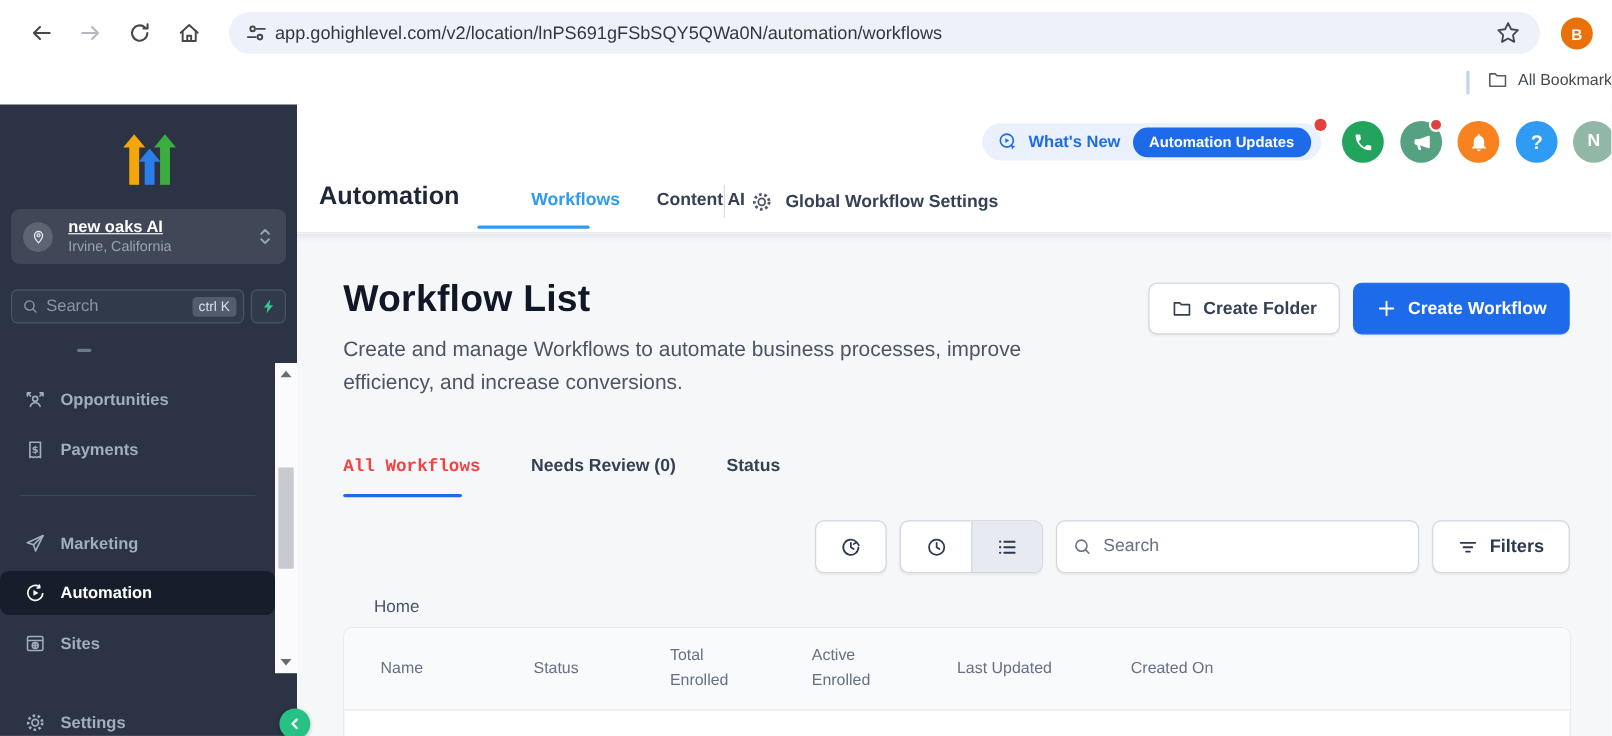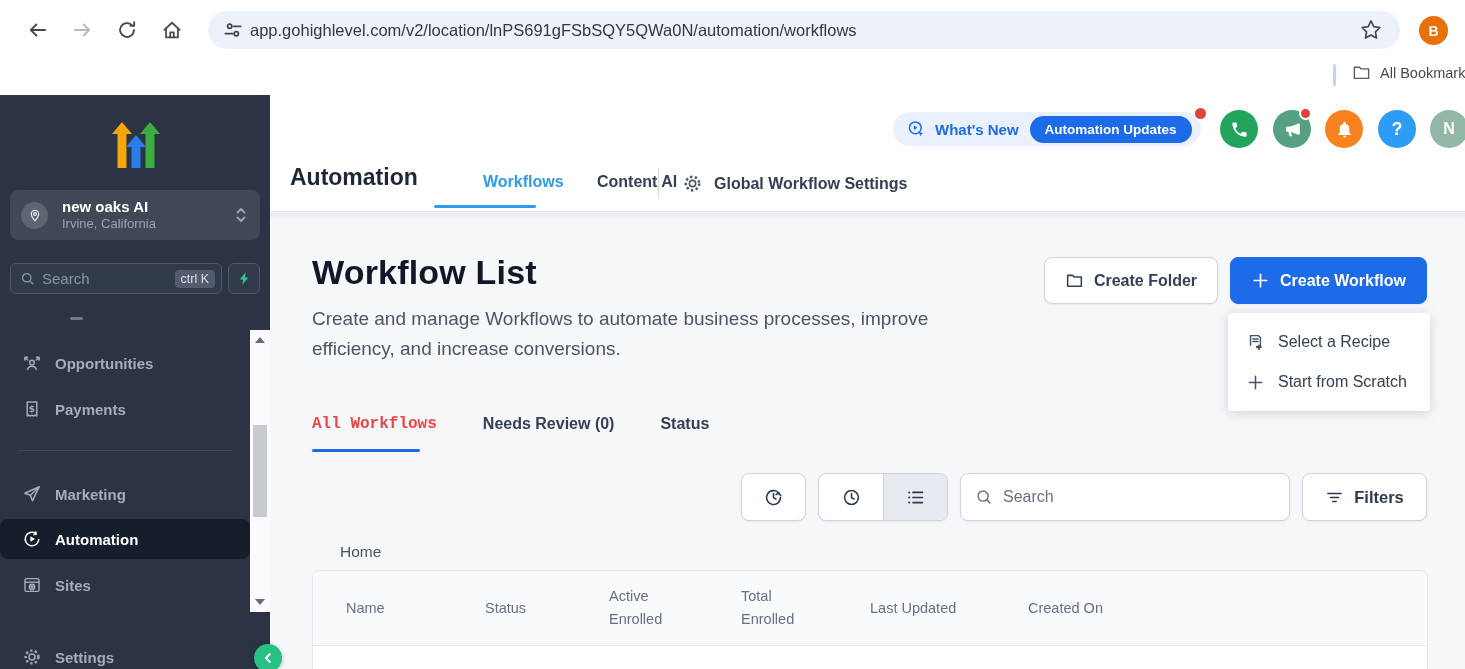--- a/index.html
+++ b/index.html
@@ -24,21 +24,21 @@
   .all-bm { position:absolute; left:1352px; top:8px; display:flex; align-items:center; gap:9px; color:#454a4f; font-size:14.5px; white-space:nowrap; cursor:pointer; }
   .all-bm svg { width:19px; height:19px; color:#5a5e63; }
 
   
   .sidebar { position:absolute; left:0; top:95px; width:270px; height:574px; background:#2b3344; color:#a4adbc; }
   .logo { position:absolute; left:111px; top:26px; }
   .loc-card { position:absolute; left:10px; top:95px; width:250px; height:50px; background:rgba(255,255,255,.1); border-radius:8px; display:flex; align-items:center; cursor:pointer; }
   .loc-pin { width:27px; height:27px; border-radius:50%; background:rgba(255,255,255,.16); margin-left:11px; display:flex; align-items:center; justify-content:center; color:#e7eaef; }
   .loc-pin svg { width:16px; height:16px; }
   .loc-text { margin-left:14px; line-height:1.25; }
-  .loc-name { color:#fff; font-size:15px; font-weight:700; }
+  .loc-name { color:#fff; font-size:15px; font-weight:700;text-decoration:underline; }
   .loc-city { color:#9aa3b2; font-size:13px; }
   .loc-chevrons { margin-left:auto; margin-right:12px; color:#9aa3b2; width:14px; height:20px; }
   .sb-search-row { position:absolute; left:10px; top:168px; width:250px; height:31px; display:flex; }
   .sb-search { width:212px; height:31px; border:1px solid #4d576b; border-radius:6px; background:#313a4b; display:flex; align-items:center; padding:0 6px 0 9px; }
   .sb-search svg { width:15px; height:15px; color:#8c95a6; flex:0 0 auto; }
   .sb-search input { flex:1; min-width:0; border:none; outline:none; background:transparent; color:#d6dae2; font-size:15px; margin-left:7px; font-family:inherit; }
   .sb-search input::placeholder { color:#8c95a6; }
   .kbd-badge { background:#525c6e; color:#dbdfe7; font-size:12.5px; border-radius:4px; padding:2px 6px; white-space:nowrap; }
   .bolt-btn { width:32px; height:31px; margin-left:6px; border:1px solid #4d576b; border-radius:6px; background:#313a4b; display:flex; align-items:center; justify-content:center; cursor:pointer; }
   .bolt-btn svg { width:15px; height:15px; color:#2fc98c; }
@@ -336,37 +336,20 @@
           </svg>
         <span>Create Folder</span>
       </div>
       <div class="btn btn-blue create-workflow">
         <svg viewBox="0 0 20 20" fill="none" stroke="currentColor" stroke-width="1.8" stroke-linecap="round">
             <path d="M10 3.5v13M3.5 10h13"></path>
           </svg>
         <span>Create Workflow</span>
       </div>
 
-      <div class="dropdown">
-        <div class="dd-item">
-          <svg viewBox="0 0 20 20" fill="none" stroke="currentColor" stroke-width="1.5" stroke-linecap="round" stroke-linejoin="round">
-              <path d="M4.8 2.8h8.4l2 2v9.4h-4"></path>
-              <path d="M4.8 2.8V13"></path>
-              <path d="M7.3 6.4h5.4M7.3 9h5.4"></path>
-              <path d="M13.6 12.9v4.4M11.4 15.1h4.4" stroke-width="1.7"></path>
-            </svg>
-          <span>Select a Recipe</span>
-        </div>
-        <div class="dd-item">
-          <svg viewBox="0 0 20 20" fill="none" stroke="currentColor" stroke-width="1.6" stroke-linecap="round">
-              <path d="M10 3.5v13M3.5 10h13"></path>
-            </svg>
-          <span>Start from Scratch</span>
-        </div>
-      </div>
 
       <div class="c-tabs">
         <div class="c-tab active">All Workflows</div>
         <div class="c-tab">Needs Review (0)</div>
         <div class="c-tab">Status</div>
       </div>
       <div class="c-tab-underline"></div>
 
       <div class="toolbar-btn" style="left:471px; width:65px">
         <svg viewBox="0 0 20 20" fill="none" stroke="currentColor" stroke-width="1.5" stroke-linecap="round" stroke-linejoin="round">
@@ -404,25 +387,25 @@
           </svg>
         <span>Filters</span>
       </div>
 
       <div class="breadcrumb">Home</div>
 
       <div class="table-card">
         <div class="t-head">
           <div class="th th-name">Name</div>
           <div class="th th-status">Status</div>
+          <div class="th th-total">
+              <span>Total Enrolled</span>
+            </div>
           <div class="th th-active">
               <span>Active Enrolled</span>
-            </div>
-          <div class="th th-total">
-              <span>Total Enrolled</span>
             </div>
           <div class="th th-last">Last Updated</div>
           <div class="th th-created">Created On</div>
         </div>
       </div>
     </div>
   </div>
 </div>
 
 </body></html>

